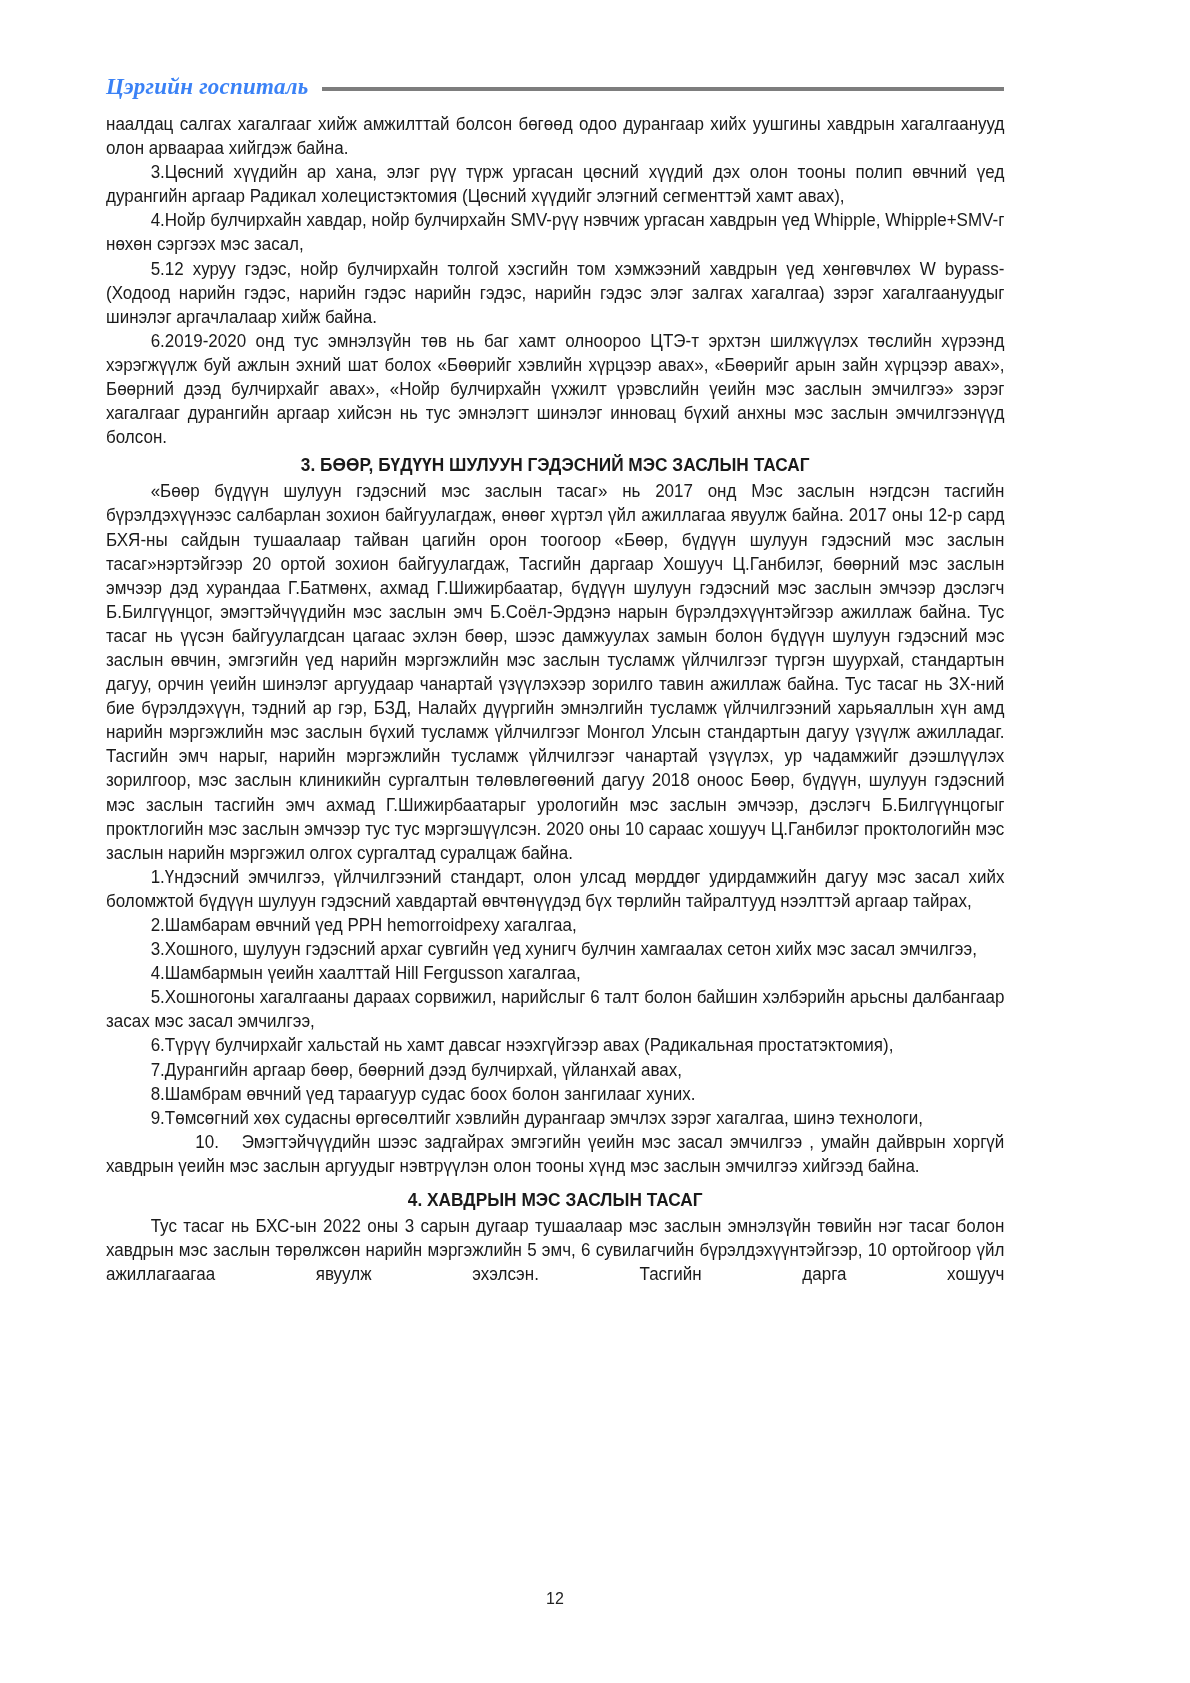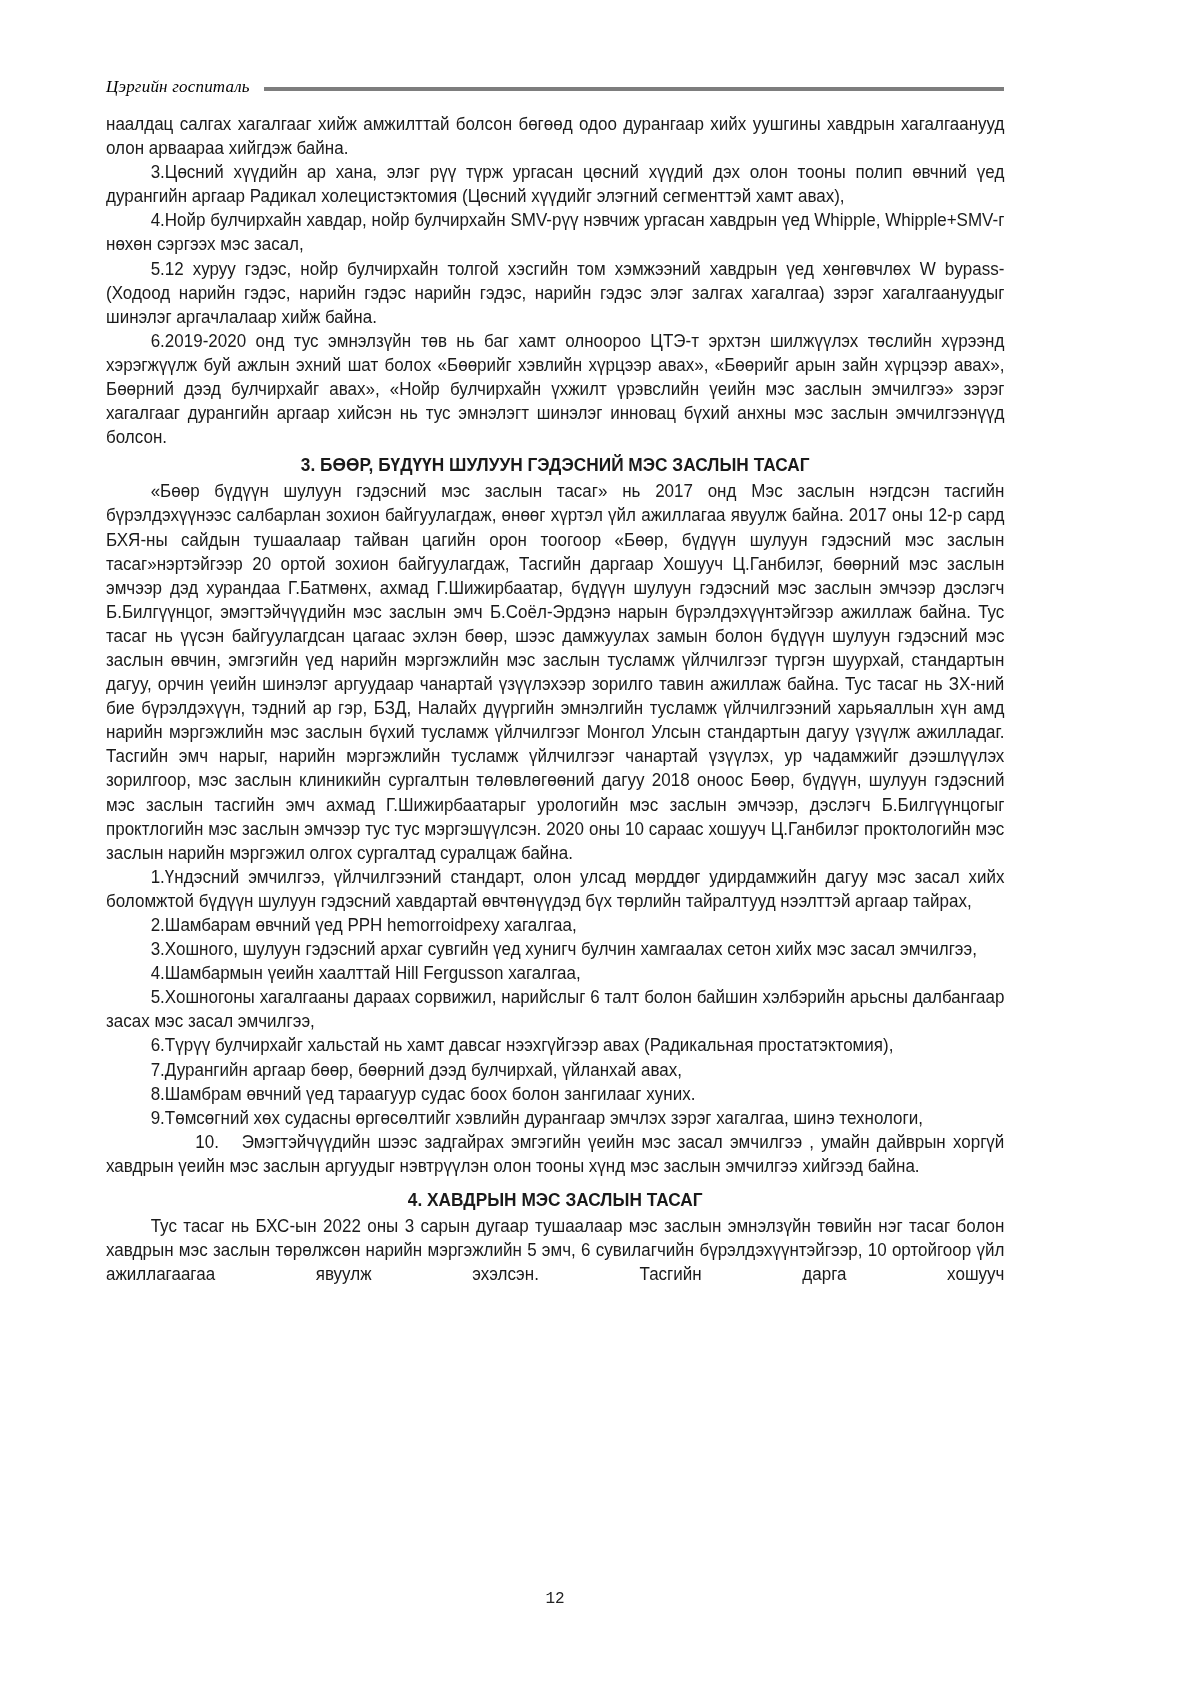--- a/index.html
+++ b/index.html
@@ -7,42 +7,42 @@
     .page {
       position: absolute; left: 106px; top: 0; width: 898px;
       color: #1a1a1a;
       font-family: "Liberation Sans", sans-serif;
     }
     .running-header {
       position: absolute; top: 72px; left: 0; width: 898px; height: 30px;
       display: flex; align-items: center;
     }
     .running-header .title {
-      font-family: "Liberation Serif", serif; font-style: italic; font-weight: normal;
-      font-size: 17px; color: #000000; white-space: nowrap; letter-spacing: 0.2px;
+      font-family: "Liberation Serif", serif; font-style: italic; font-weight: bold;
+      font-size: 23px; color: #3b82f6; white-space: nowrap; letter-spacing: 0.2px;
     }
     .running-header .rule {
       flex: 1; height: 4px; background: #7d7d7d; margin-left: 14px; margin-top: 4px;
     }
     .body-text {
       position: absolute; top: 112px; left: 0; width: 898px;
       font-size: 18.3px; line-height: 24.1px;
       transform: scaleX(0.93); transform-origin: left top;
       width: 966px;
     }
     .body-text p { margin: 0; text-align: justify; text-align-last: left; }
     .body-text p.indent { text-indent: 48px; }
     .body-text h2 {
       margin: 4px 0 2px 0; text-align: center; font-size: 18.6px; font-weight: bold;
       line-height: 24px;
     }
     .item10-num { display: inline-block; width: 98px; }
     .page-number {
       position: absolute; top: 1590px; left: 0; width: 898px; text-align: center;
-      font-family: Liberation Mono, monospace; font-size: 16px; color: #222;
+      font-family: Liberation Sans, sans-serif; font-size: 16px; color: #222;
     }
   </style>
 </head>
 <body>
 
 <div class="page">
 
   <div class="running-header">
     <span class="title">Цэргийн госпиталь</span>
     <div class="rule"></div>

